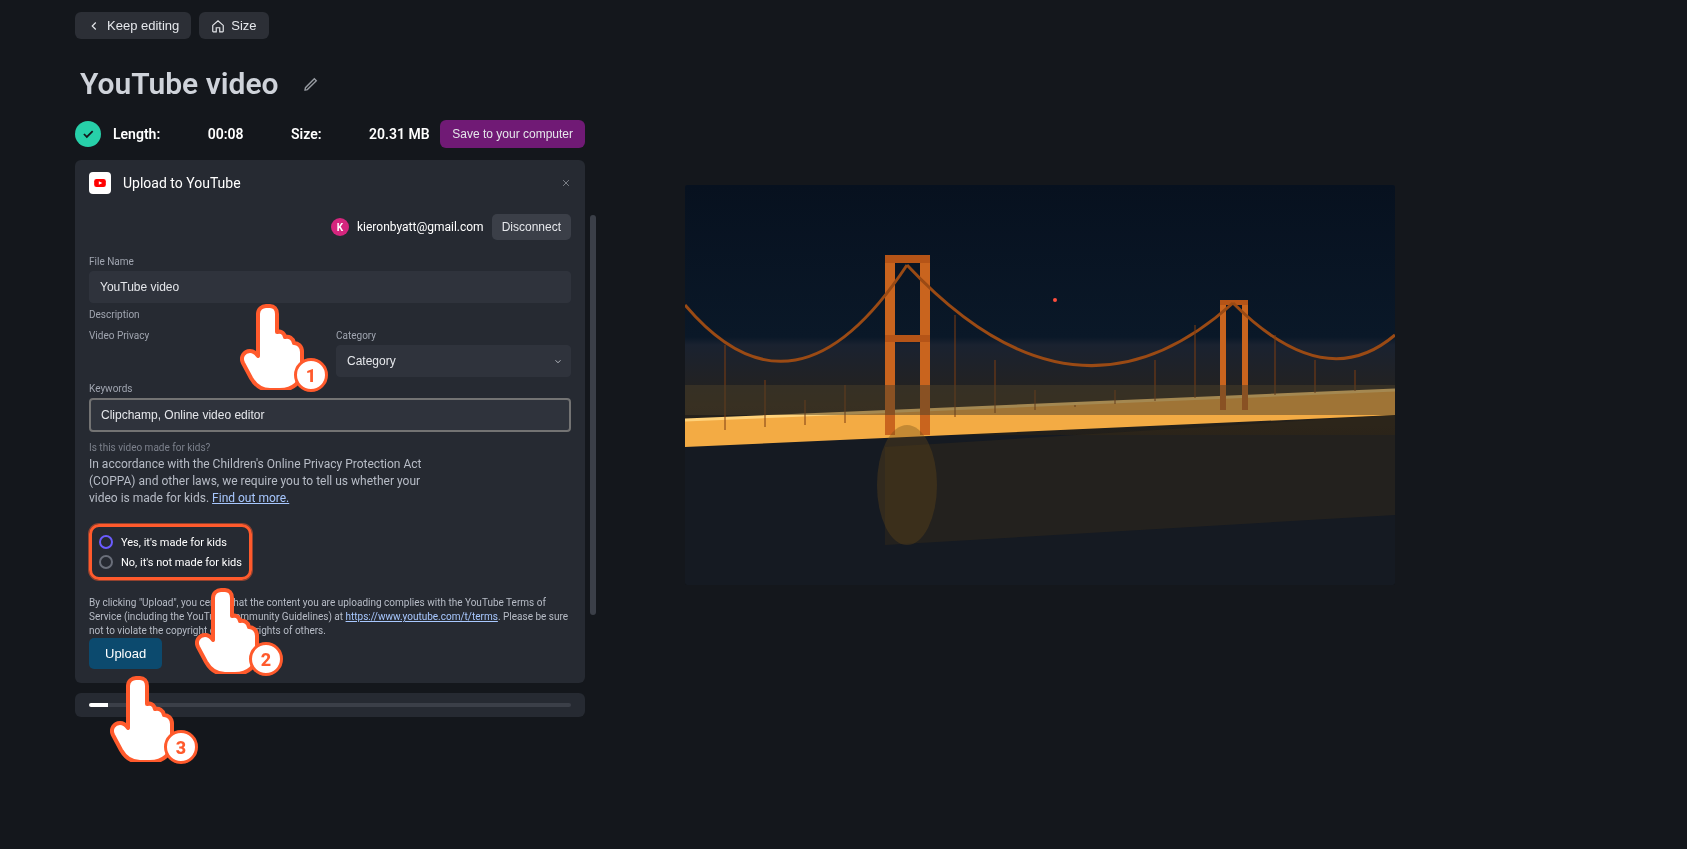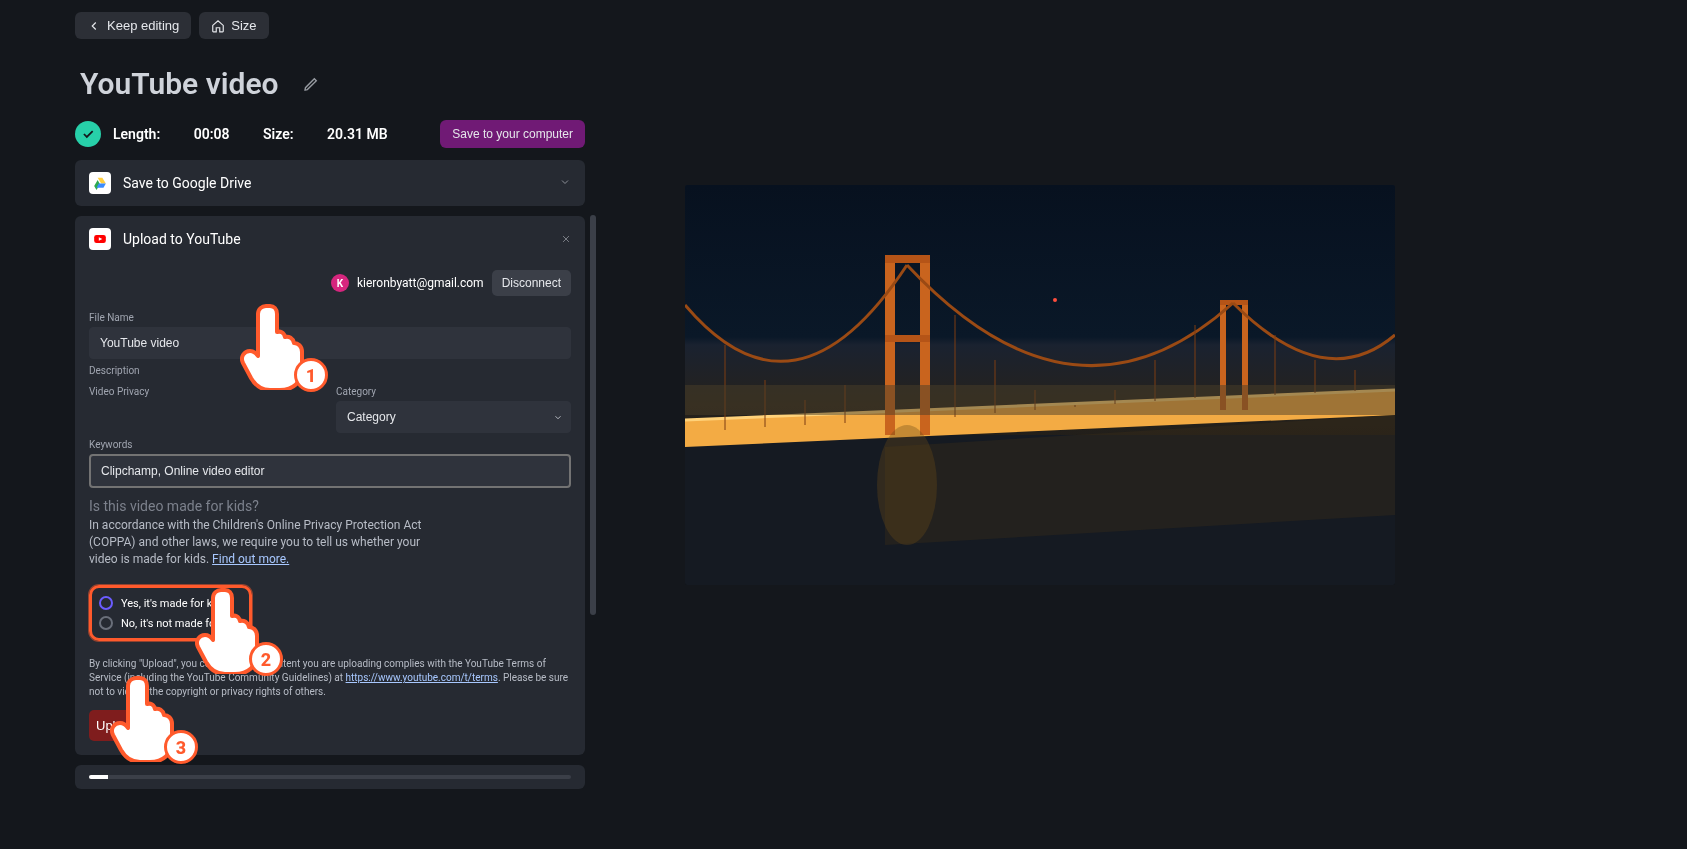--- a/index.html
+++ b/index.html
@@ -12,21 +12,21 @@
   
   .title-row { position: absolute; top: 66px; left: 80px; display: flex; align-items: center; gap: 18px; }
   .title { font-size: 30px; font-weight: 600; color: #cfd3da; }
   .title-edit { width: 28px; height: 28px; display: inline-flex; align-items: center; justify-content: center; cursor: pointer; opacity: .7; }
   .title-edit svg { width: 16px; height: 16px; stroke: #cfd3da; fill: none; stroke-width: 2; }
   
   .meta-row { position: absolute; top: 120px; left: 75px; width: 510px; display: flex; align-items: center; }
   .check-badge { width: 26px; height: 26px; border-radius: 50%; background: #27d0a9; display: inline-flex; align-items: center; justify-content: center; margin-right: 12px; }
   .check-badge svg { width: 14px; height: 14px; stroke: #14171c; fill: none; stroke-width: 3; }
   .meta-text { font-size: 14px; font-weight: 600; }
-  .meta-text span + span { margin-left: 10px; padding-left: 20px; }
+  .meta-text span + span { margin-left: 24px; padding-left: 20px; }
   .save-btn { margin-left: auto; background: #701a75; border: none; color: #e5e7eb; padding: 7px 12px; border-radius: 6px; font-size: 12px; cursor: pointer; }
   
   .left-col { position: absolute; top: 160px; left: 75px; width: 510px; }
   .panel { background: #262a32; border-radius: 6px; margin-bottom: 10px; }
   .panel-header { display: flex; align-items: center; padding: 12px 14px; gap: 12px; font-size: 14px; }
   .panel-header .app-icon { width: 22px; height: 22px; border-radius: 4px; display: inline-flex; align-items: center; justify-content: center; }
   .gd-icon { background: #fff; }
   .gd-icon svg { width: 14px; height: 14px; }
   .yt-icon { background: #fff; }
   .yt-icon svg { width: 14px; height: 14px; }
@@ -47,31 +47,31 @@
   .label { font-size: 10px; color: #a0a5b0; margin-top: 6px; margin-bottom: 4px; }
   .input, .select, .textarea { width: 100%; background: #2f333c; border: 1px solid #2f333c; color: #e5e7eb; font-size: 12px; padding: 8px 10px; border-radius: 4px; }
   .textarea { height: 46px; resize: none; font-family: inherit; }
   .input.focused { border: 2px solid #737373; }
   .row2 { display: flex; gap: 12px; }
   .row2 > div { flex: 1; }
   .select-wrap { position: relative; }
   .select-wrap .select { appearance: none; padding-right: 24px; }
   .select-wrap .sel-chev { position: absolute; right: 8px; top: 50%; transform: translateY(-50%); pointer-events: none; }
   .select-wrap .sel-chev svg { width: 10px; height: 10px; stroke: #cfd3da; fill: none; stroke-width: 2; }
-  .kids-q { font-size: 14px; color: #7c818c; margin-top: 10px; }
+  .kids-q { font-size: 10px; color: #7c818c; margin-top: 10px; }
   .kids-p { font-size: 12px; color: #b7bcc6; margin-top: 3px; line-height: 1.4; max-width: 350px; }
   .kids-p a { color: #a8c8ff; text-decoration: underline; cursor: pointer; }
   .radio-group { margin-top: 18px; padding: 8px; border-radius: 8px; position: relative; display: inline-block; }
   .radio-highlight { position: absolute; inset: 0; border: 3px solid #ff5a2c; border-radius: 10px; pointer-events: none; box-shadow: 0 0 0 1px rgba(255,90,44,.5); }
   .radio-row { display: flex; align-items: center; gap: 8px; font-size: 11px; padding: 3px 2px; cursor: pointer; }
   .radio { width: 14px; height: 14px; border-radius: 50%; border: 2px solid #6b5cff; display: inline-block; }
   .radio.dim { border-color: #6a6f7a; }
   .legal { font-size: 10px; color: #b7bcc6; margin-top: 16px; line-height: 1.4; }
   .legal a { color: #a8c8ff; text-decoration: underline; cursor: pointer; }
-  .upload-btn { margin-top: 11px; background: #7f1d1d; border: none; color: #fff; font-size: 13px; padding: 8px 7px; border-radius: 5px; cursor: pointer; font-weight: 500; }
+  .upload-btn { margin-top: 0; background: #0c4a6e; border: none; color: #fff; font-size: 13px; padding: 8px 16px; border-radius: 5px; cursor: pointer; font-weight: 500; }
   .progress-panel { background: #262a32; border-radius: 6px; padding: 10px 14px; margin-top: 10px; }
   .progress-bar { height: 4px; background: #3b3f48; border-radius: 2px; overflow: hidden; }
   .progress-fill { height: 100%; width: 4%; background: #fff; }
   
   .preview { position: absolute; top: 185px; left: 685px; width: 710px; height: 400px; background: linear-gradient(to bottom, #07111f 0%, #0a1828 38%, #1a2230 40%, #26221c 55%, #0d0f12 100%); border-radius: 2px; overflow: hidden; }
   
   .preview svg { position: absolute; inset: 0; width: 100%; height: 100%; }
   
   .hand { position: absolute; width: 70px; height: 90px; pointer-events: none; }
   .hand .palm { position: absolute; inset: 0; }
@@ -117,35 +117,20 @@
       <span>Length:</span>
       <span>00:08</span>
       <span>Size:</span>
       <span>20.31 MB</span>
     </div>
     <button class="save-btn">Save to your computer</button>
   </div>
 
   <div class="left-col">
 
-    <div class="panel">
-      <div class="panel-header">
-        <span class="app-icon gd-icon">
-          <svg viewBox="0 0 24 24">
-              <path d="M8 3h8l6 10h-8z" fill="#ffcf3f"></path>
-              <path d="M2 17l6-10 4 7-6 10z" fill="#2da94f"></path>
-              <path d="M22 13l-4 7H6l4-7z" fill="#3b8cff"></path>
-            </svg>
-        </span>
-        <span>Save to Google Drive</span>
-        <span class="chev"><svg viewBox="0 0 24 24">
-              <path d="M6 9l6 6 6-6"></path>
-            </svg></span>
-      </div>
-    </div>
 
     <div class="panel">
       <div class="panel-header">
         <span class="app-icon yt-icon">
           <svg viewBox="0 0 24 24">
               <rect x="2" y="5" width="20" height="14" rx="4" fill="#ff0000"></rect>
               <path d="M10 9l6 3-6 3z" fill="#fff"></path>
             </svg>
         </span>
         <span>Upload to YouTube</span>

